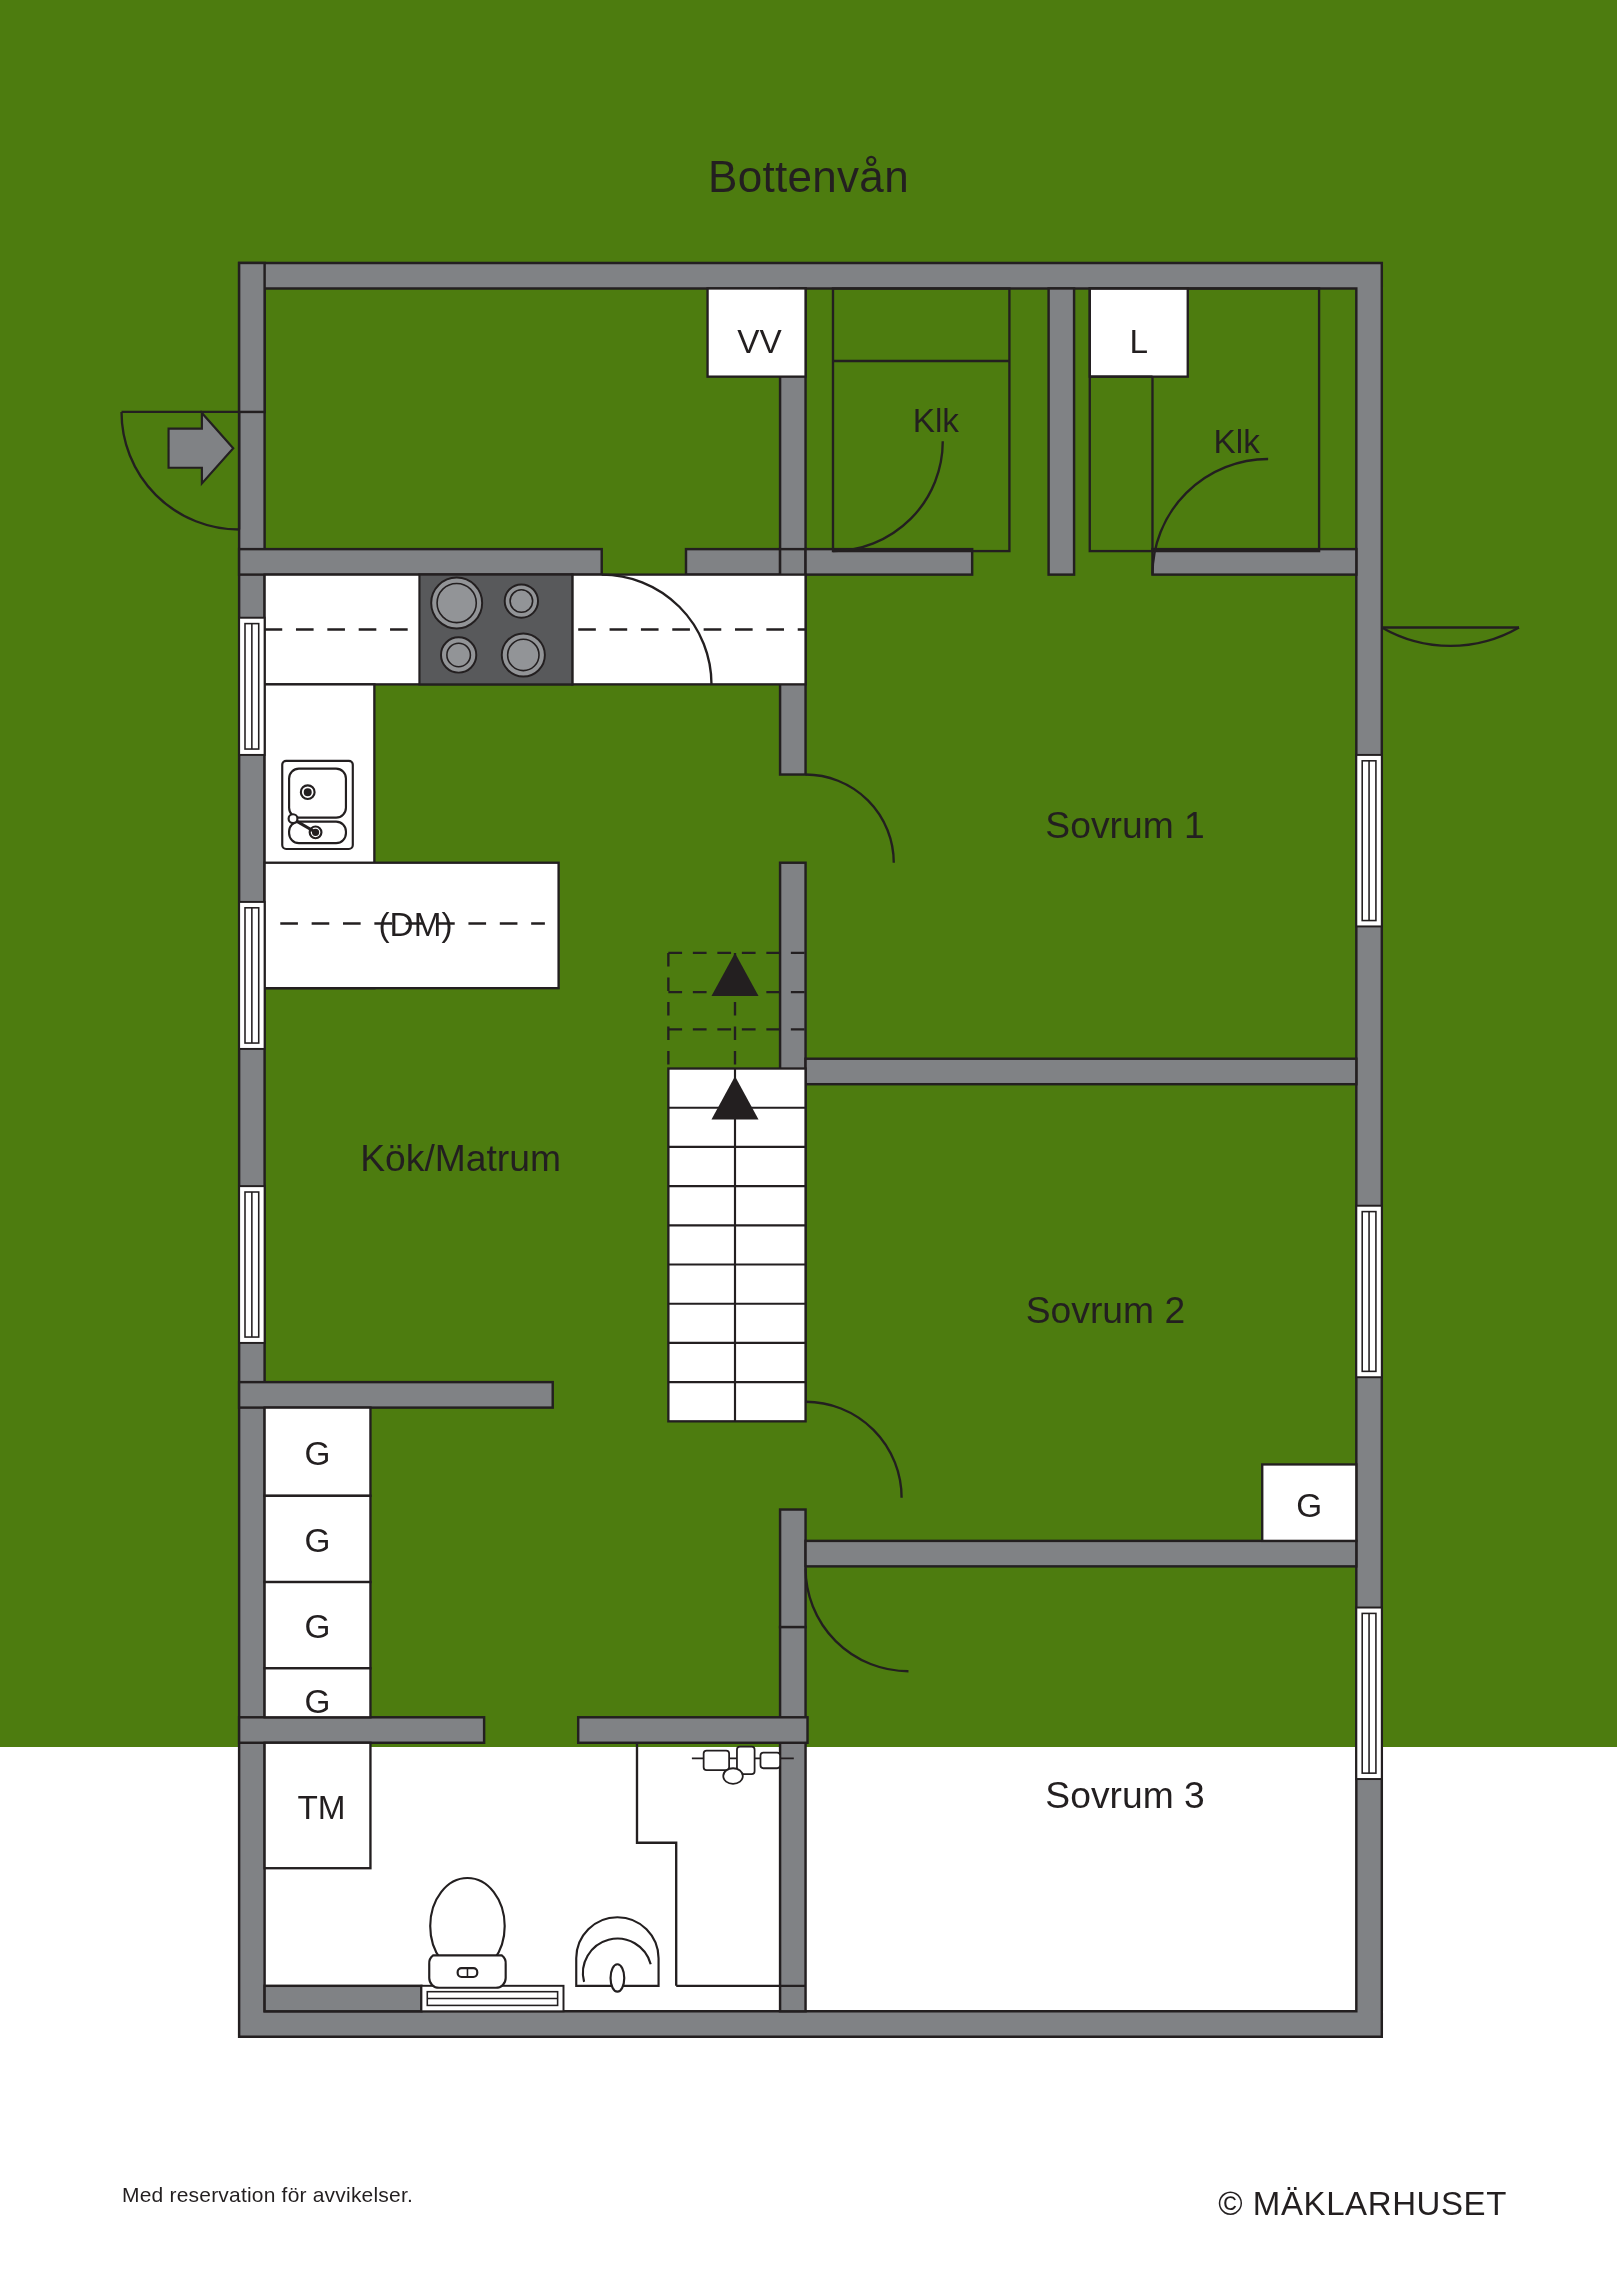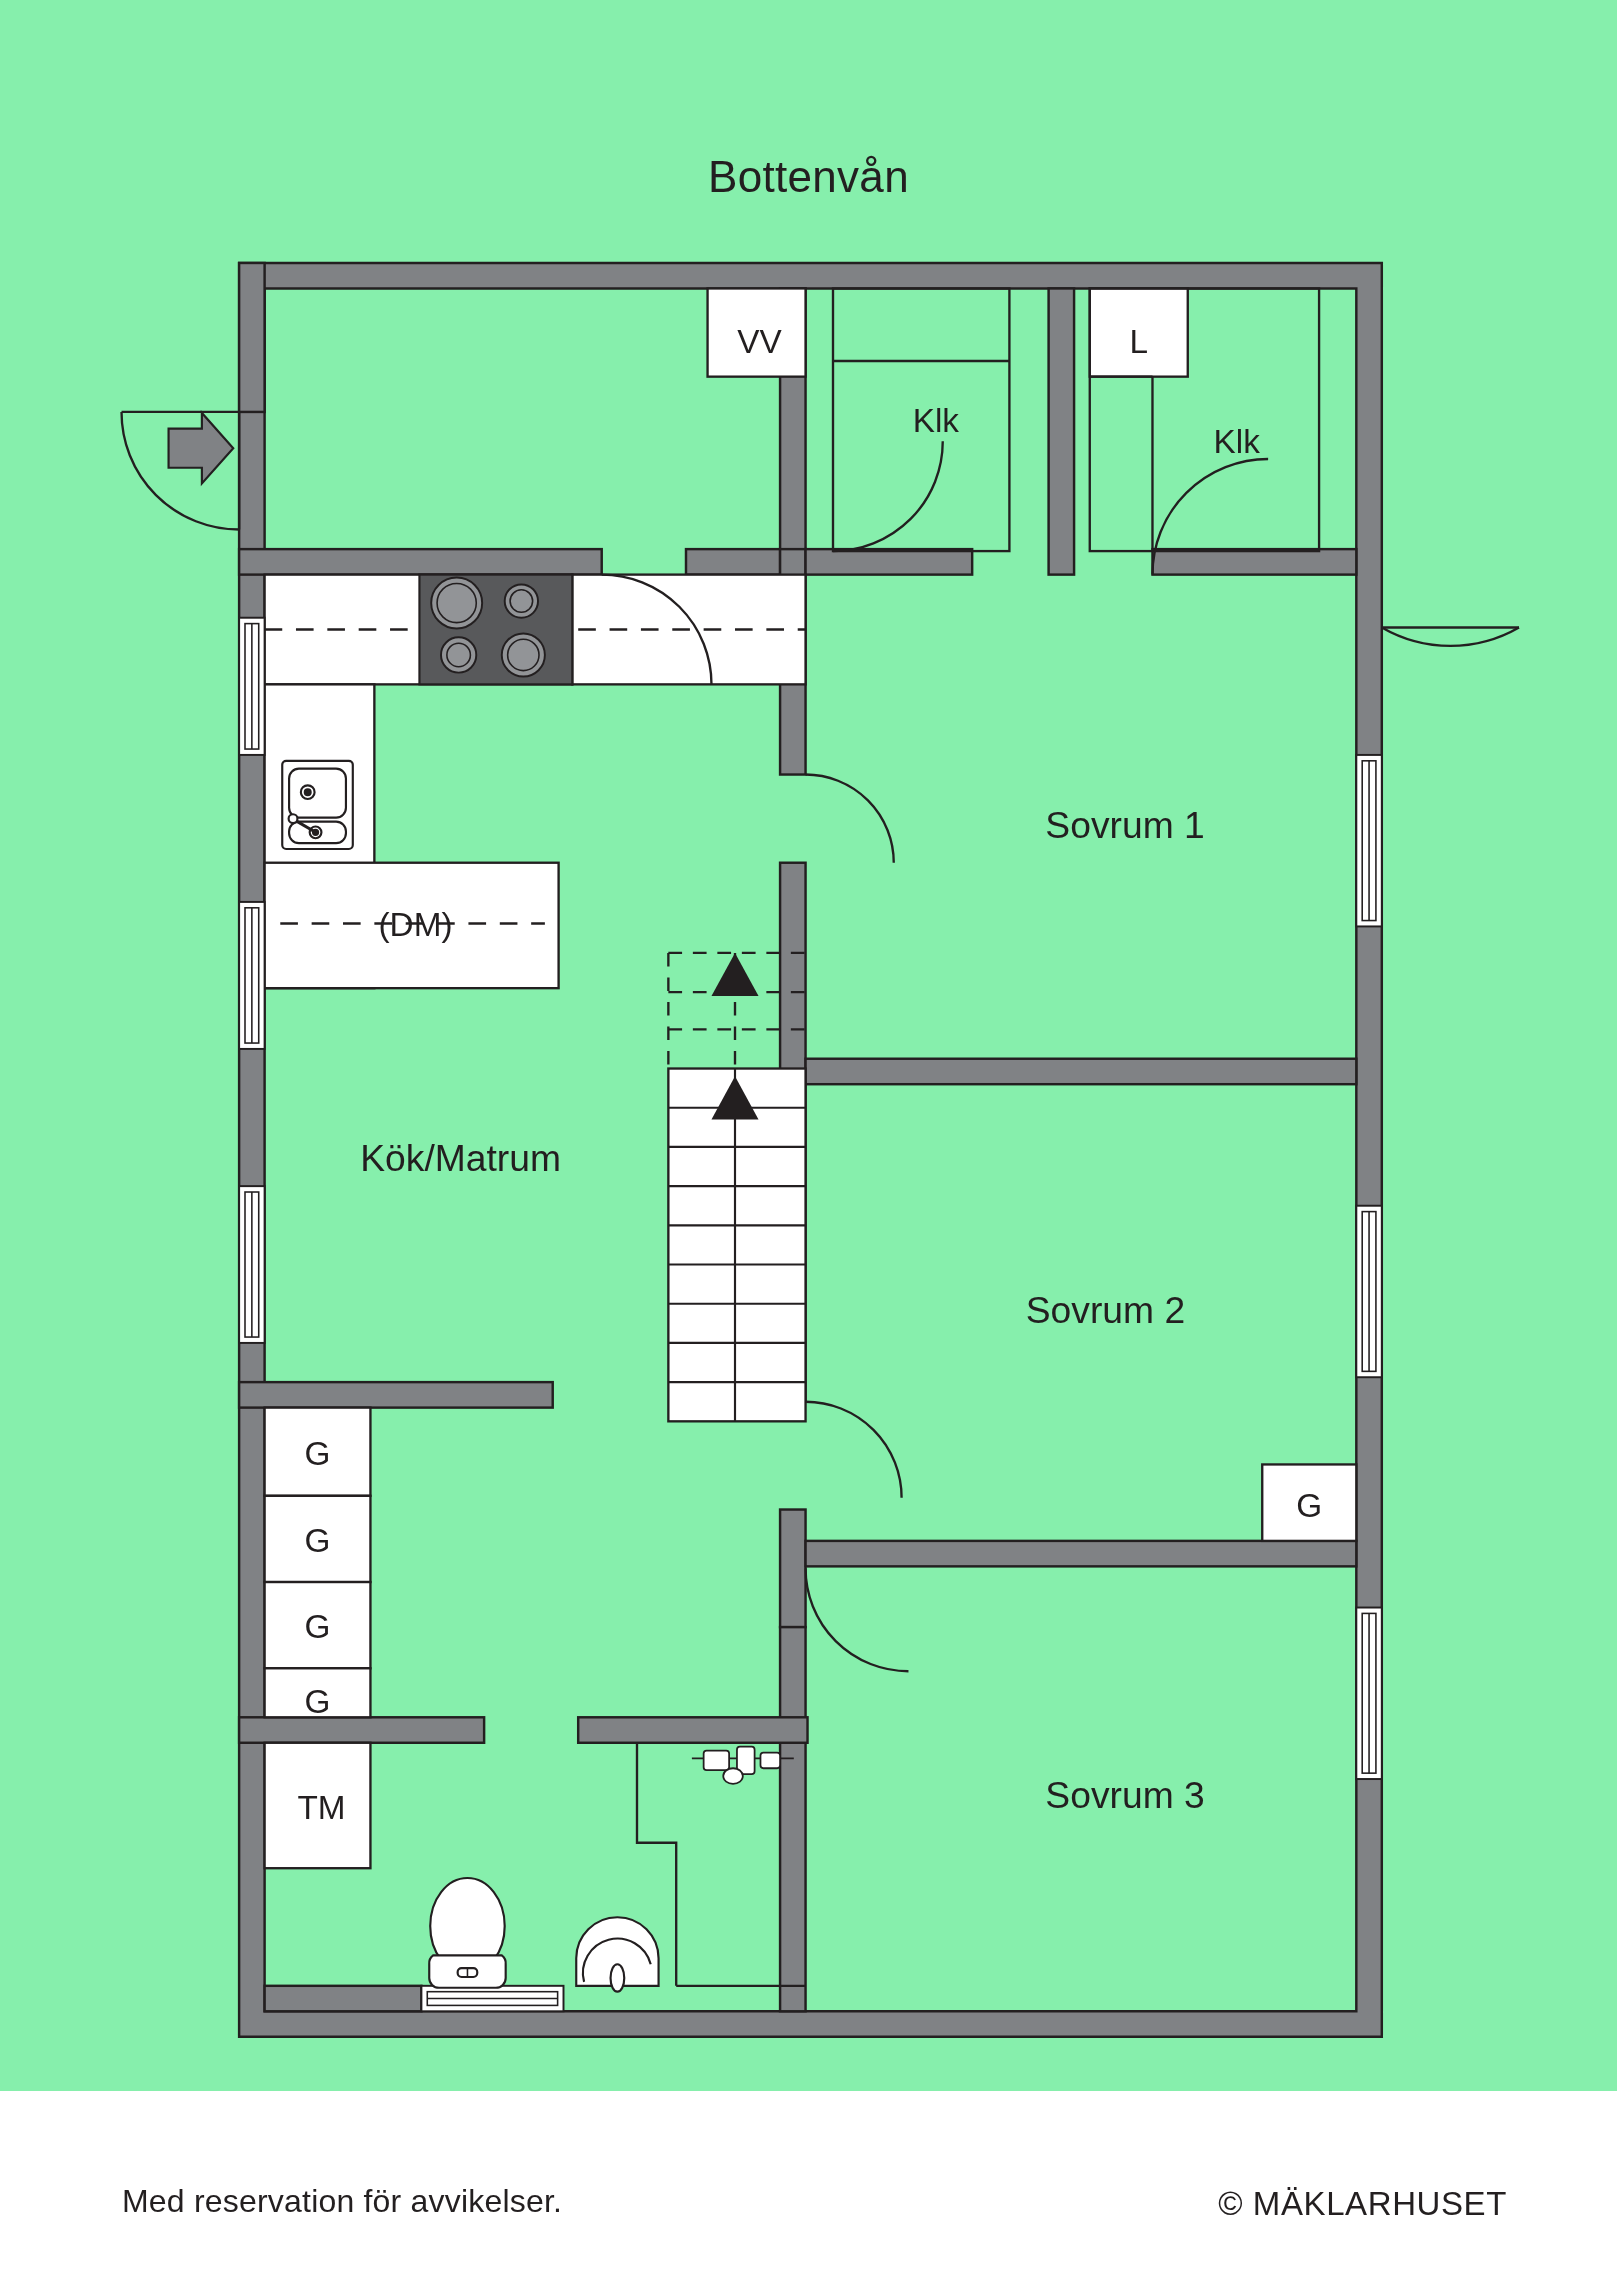--- a/index.html
+++ b/index.html
@@ -11,22 +11,22 @@
     width: 1617px;
     height: 2287px;
     font-family: "Liberation Sans", sans-serif;
     color: #231f20;
     position: relative;
     overflow: hidden;
   }
   #page {
     position: relative;
     width: 1617px;
-    height: 2091px;
-    background: #86efac;
+    height: 1747px;
+    background: #4d7c0f;
   }
   #plan-title {
     position: absolute;
     top: 152px;
     left: 0;
     width: 1617px;
     text-align: center;
     font-size: 44px;
     font-weight: 400;
     letter-spacing: 0.3px;
@@ -41,21 +41,21 @@
     position: absolute;
     left: 0;
     top: 2171px;
     width: 1617px;
     height: 78px;
   }
   #footer-left {
     position: absolute;
     left: 122px;
     top: 11.8px;
-    font-size: 32px;
+    font-size: 21px;
     color: #231f20;
     letter-spacing: 0.2px;
   }
   #footer-right {
     position: absolute;
     right: 110px;
     top: 13.7px;
     font-size: 33px;
     color: #231f20;
     letter-spacing: 0.6px;

